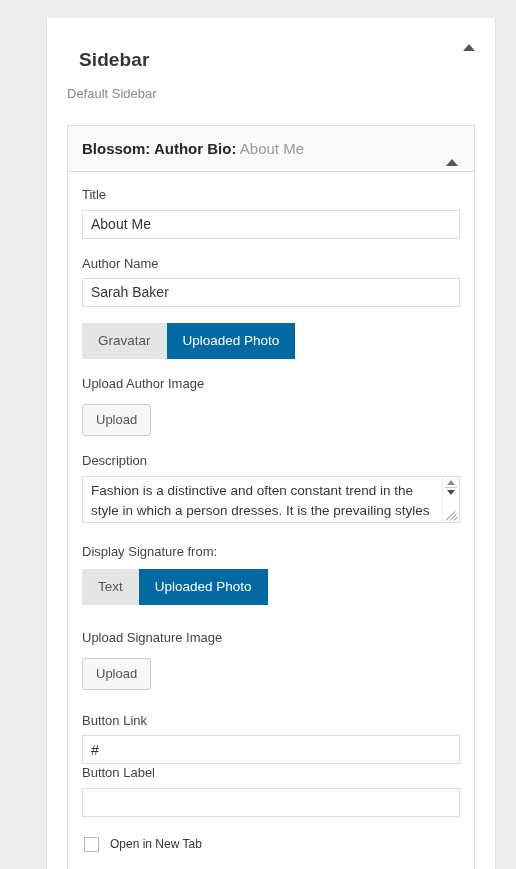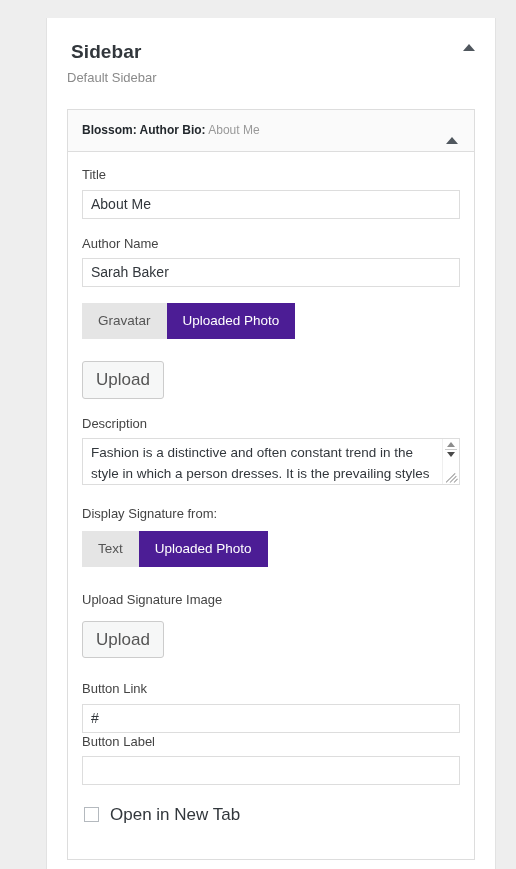--- a/index.html
+++ b/index.html
@@ -31,21 +31,21 @@
   
   .panel-head {
     padding: 18px 20px 0 20px;
     position: relative;
   }
   .panel-title {
     font-size: 19px;
     font-weight: bold;
     color: #32373c;
     line-height: 1.3;
-    margin: 4px;
+    margin: 12px;
     letter-spacing: 0.1px;
   }
   .panel-subtitle {
     font-size: 13px;
     color: #8a8a8a;
     line-height: 1.4;
   }
   .panel-toggle {
     position: absolute;
     right: 18px;
@@ -68,21 +68,21 @@
     margin: 22px 20px 0 20px;
     border: 1px solid #dddddd;
     background: #ffffff;
     box-sizing: border-box;
   }
   .widget-head {
     position: relative;
     background: #fafafa;
     border-bottom: 1px solid #dddddd;
     padding: 13px 40px 13px 14px;
-    font-size: 12px;
+    font-size: 15px;
     line-height: 1.3;
     cursor: pointer;
   }
   .widget-head .wname {
     font-weight: bold;
     color: #23282d;
   }
   .widget-head .winstance {
     color: #999999;
     font-weight: normal;
@@ -139,29 +139,29 @@
     padding: 10px 16px;
     cursor: pointer;
     line-height: 1.2;
     border-radius: 0;
   }
   .seg-btn.inactive {
     background: #e5e5e5;
     color: #555555;
   }
   .seg-btn.active {
-    background: #4c1d95;
+    background: #0369a1;
     color: #ffffff;
   }
 
   
   .upload-btn {
     display: inline-block;
     font-family: "Liberation Sans", sans-serif;
-    font-size: 17px;
+    font-size: 13px;
     color: #555555;
     background: #f6f7f7;
     border: 1px solid #cccccc;
     border-radius: 3px;
     padding: 6px 13px;
     cursor: pointer;
     line-height: 1.4;
     margin-top: 6px;
   }
 
@@ -233,21 +233,21 @@
   .chk-box {
     width: 15px;
     height: 15px;
     border: 1px solid #b4b9be;
     background: #ffffff;
     box-sizing: border-box;
     cursor: pointer;
     flex: none;
   }
   .chk-label {
-    font-size: 17px;
+    font-size: 12px;
     color: #32373c;
     margin-left: 11px;
     cursor: pointer;
   }
 </style>
 </head>
 <body>
 
 <div class="panel">
 
@@ -282,20 +282,21 @@
       </div>
 
       <div class="field">
         <div class="seg-group">
           <button class="seg-btn inactive">Gravatar</button>
           <button class="seg-btn active">Uploaded Photo</button>
         </div>
       </div>
 
       <div class="field">
+        <label class="field-label">Upload Author Image</label>
         <button class="upload-btn">Upload</button>
       </div>
 
       <div class="field" style="margin-bottom:20px;">
         <label class="field-label">Description</label>
         <div class="ta-wrap">
           <textarea class="desc-area" style="">Fashion is a distinctive and often constant trend in the style in which a person dresses. It is the prevailing styles in</textarea>
           <div class="fake-scroll">
             <div class="sb-arrow sb-up"></div>
             <div class="sb-line"></div>

